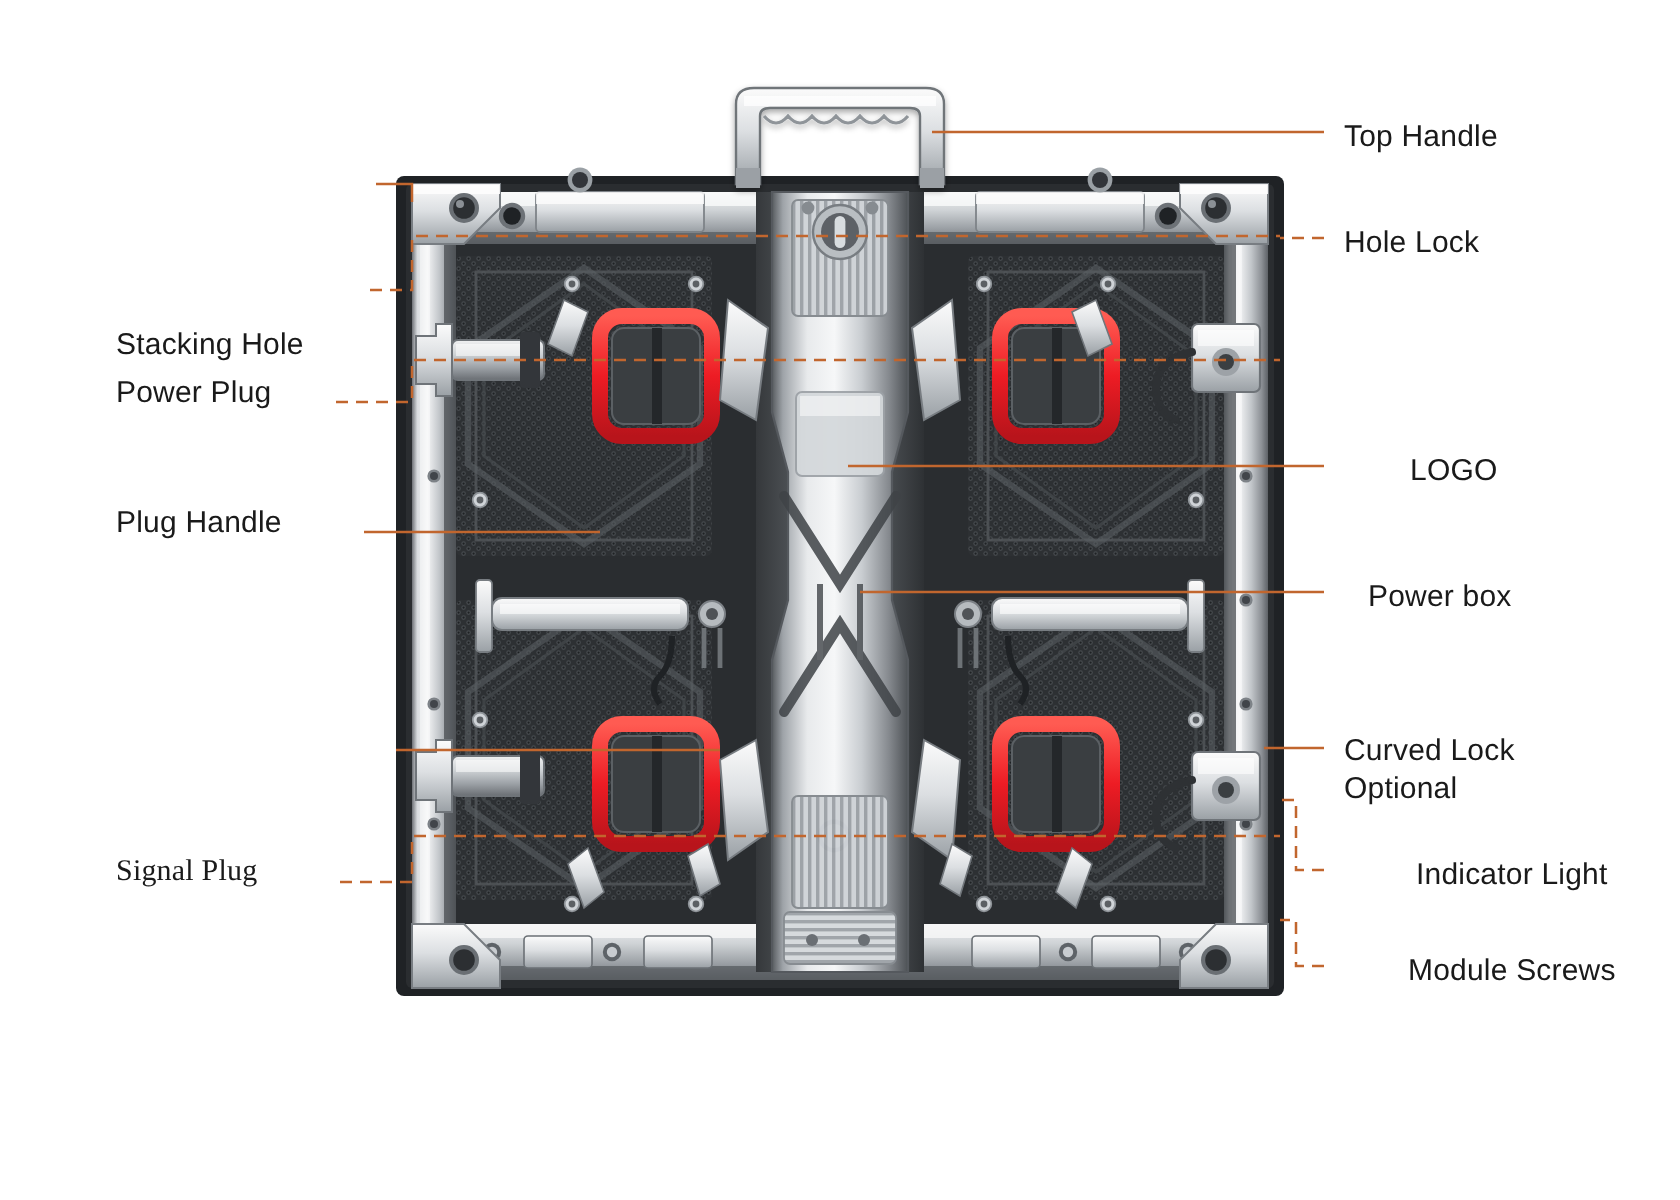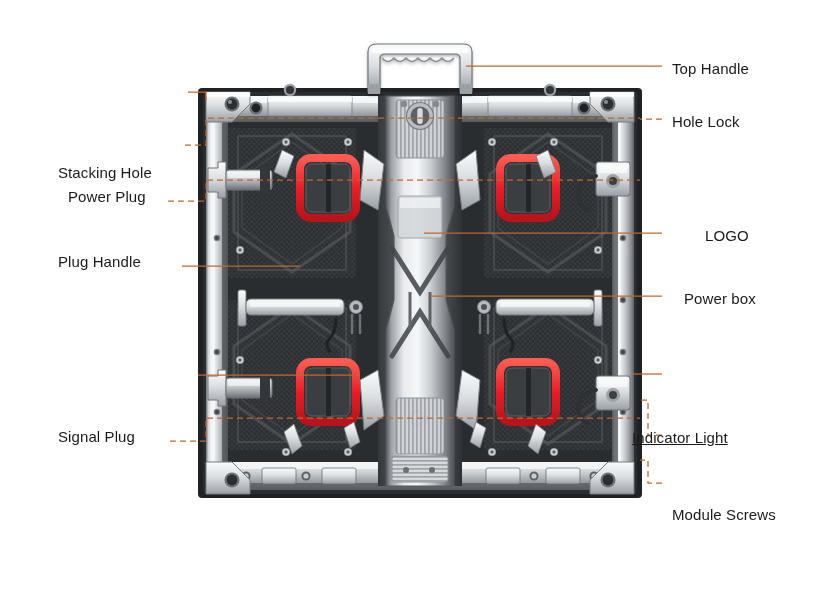--- a/index.html
+++ b/index.html
@@ -433,23 +433,25 @@
       <path d="M662 119 L640 119" stroke-dasharray="6 4"></path>
       <path d="M662 233 L424 233"></path>
       <path d="M662 296 L430 296"></path>
       <path d="M662 374 L632 374"></path>
       <path d="M662 435 L648 435 L648 400 L640 400" stroke-dasharray="6 4"></path>
       <path d="M662 483 L648 483 L648 460 L640 460" stroke-dasharray="6 4"></path>
     </g>
   </svg>
 
   <div class="callout left" style="left:58px;  top:131px;margin-top:32px;">Stacking Hole</div>
-  <div class="callout left" style="left:68px;  top:187px;text-align:right;">Power Plug</div>
+  <div class="callout left" style="left:58px;  top:187px;text-align:right;">Power Plug</div>
   <div class="callout left" style="left:58px;  top:252px;">Plug Handle</div>
-  <div class="callout left" style="left:58px;  top:427px;">Signal Plug</div>
+  <div class="callout left" style="left:58px;  top:427px;font-family:Liberation Serif, serif;">Signal Plug</div>
 
   <div class="callout right" style="left:672px; top:59px;">Top Handle</div>
   <div class="callout right" style="left:672px; top:112px;">Hole Lock</div>
   <div class="callout right" style="left:705px; top:226px;">LOGO</div>
   <div class="callout right" style="left:672px; top:289px;margin-left:12px;">Power box</div>
-  <div class="callout right" style="left:632px; top:428px;text-decoration:underline;">Indicator Light</div>
-  <div class="callout right" style="left:672px; top:476px;margin-top:29px;">Module Screws</div>
+  <div class="callout right" style="left:672px; top:366px;">Curved Lock
+Optional</div>
+  <div class="callout right" style="left:708px; top:428px;">Indicator Light</div>
+  <div class="callout right" style="left:704px; top:476px;">Module Screws</div>
 </div>
 
 </body></html>

